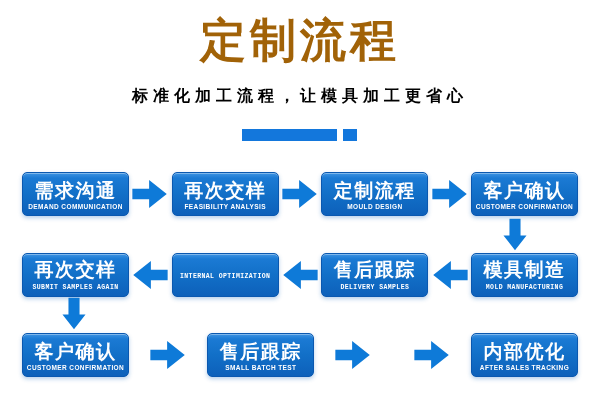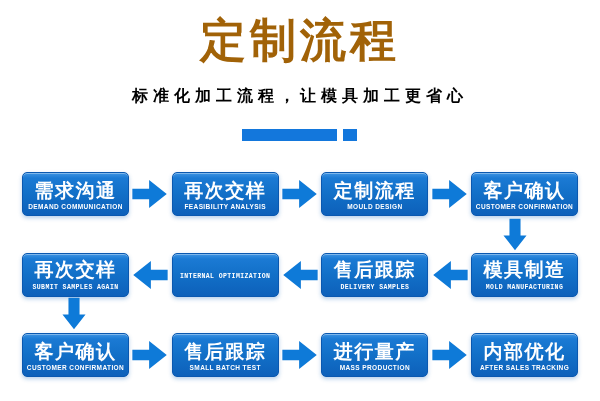--- a/index.html
+++ b/index.html
@@ -157,24 +157,20 @@
     </div>
     <div class="step-box">
       <div class="step-zh">售后跟踪</div>
       <div class="step-en">SMALL BATCH TEST</div>
     </div>
     <div class="connector">
       <svg class="h-arrow" viewBox="0 0 40 34">
           <path class="arrow-fill" d="M0 11 H19 V1 L39 17 L19 33 V23 H0 Z"></path>
         </svg>
     </div>
-    <div class="step-box">
-      <div class="step-zh">进行量产</div>
-      <div class="step-en">MASS PRODUCTION</div>
-    </div>
     <div class="connector">
       <svg class="h-arrow" viewBox="0 0 40 34">
           <path class="arrow-fill" d="M0 11 H19 V1 L39 17 L19 33 V23 H0 Z"></path>
         </svg>
     </div>
     <div class="step-box">
       <div class="step-zh">内部优化</div>
       <div class="step-en">AFTER SALES TRACKING</div>
     </div>
   </div>

